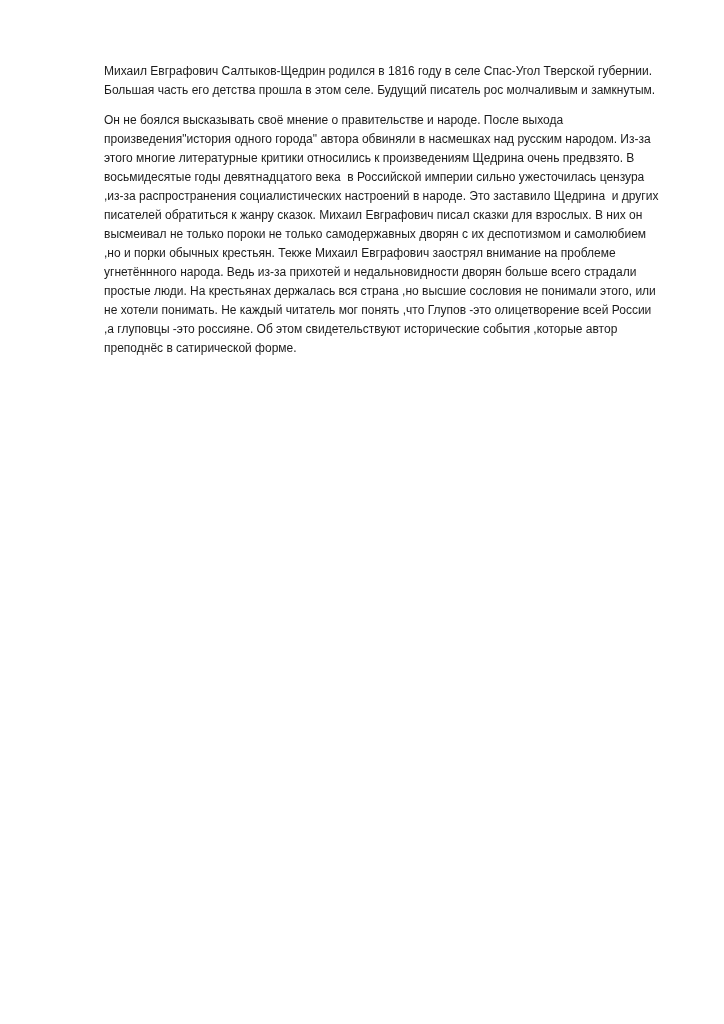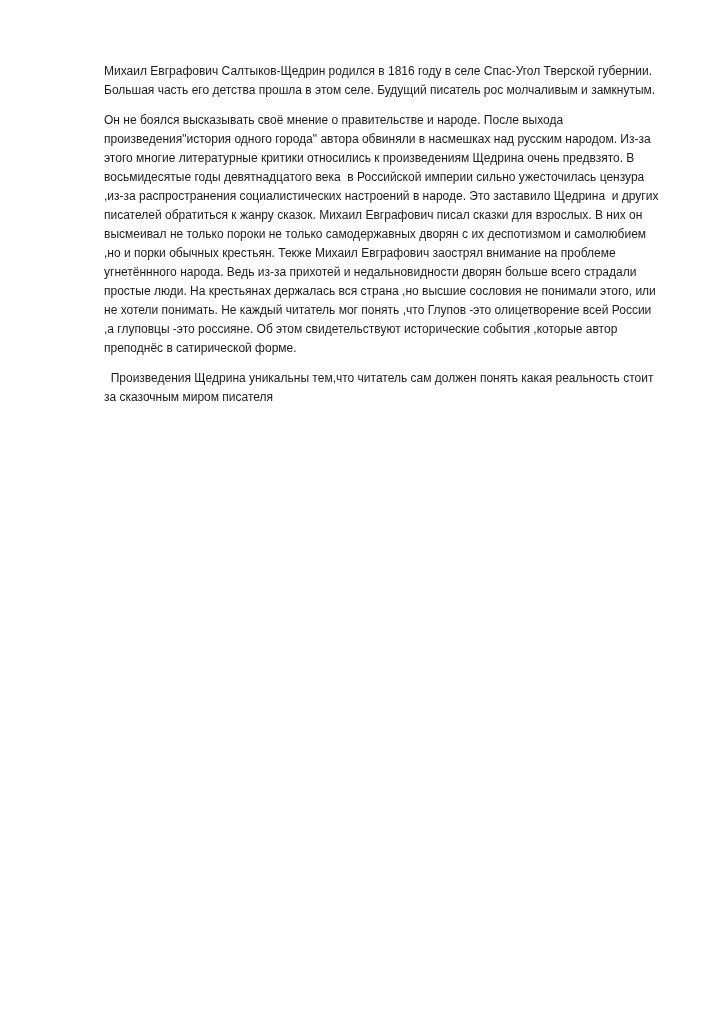--- a/index.html
+++ b/index.html
@@ -32,15 +32,14 @@
     margin-bottom: 0;
   }
 </style>
 </head>
 <body>
 
 <div class="page">
   <div class="doc-body">
     <p class="para">Михаил Евграфович Салтыков-Щедрин родился в 1816 году в селе Спас-Угол Тверской губернии. Большая часть его детства прошла в этом селе. Будущий писатель рос молчаливым и замкнутым.</p>
     <p class="para">Он не боялся высказывать своё мнение о правительстве и народе. После выхода произведения"история одного города" автора обвиняли в насмешках над русским народом. Из-за этого многие литературные критики относились к произведениям Щедрина очень предвзято. В восьмидесятые годы девятнадцатого века  в Российской империи сильно ужесточилась цензура ,из-за распространения социалистических настроений в народе. Это заставило Щедрина  и других писателей обратиться к жанру сказок. Михаил Евграфович писал сказки для взрослых. В них он высмеивал не только пороки не только самодержавных дворян с их деспотизмом и самолюбием ,но и порки обычных крестьян. Текже Михаил Евграфович заострял внимание на проблеме угнетённного народа. Ведь из-за прихотей и недальновидности дворян больше всего страдали простые люди. На крестьянах держалась вся страна ,но высшие сословия не понимали этого, или не хотели понимать. Не каждый читатель мог понять ,что Глупов -это олицетворение всей России ,а глуповцы -это россияне. Об этом свидетельствуют исторические события ,которые автор преподнёс в сатирической форме.</p>
-    <p class="para">  Произведения Щедрина уникальны тем,что читатель сам должен понять какая реальность стоит за сказочным миром писателя</p>
   </div>
 </div>
 
 </body></html>

